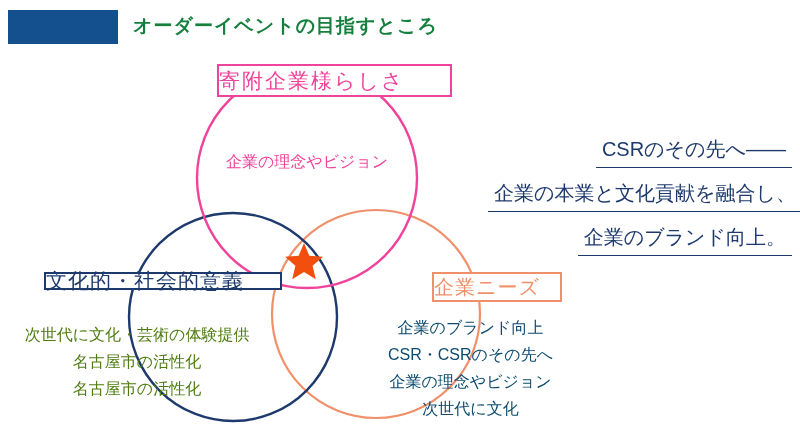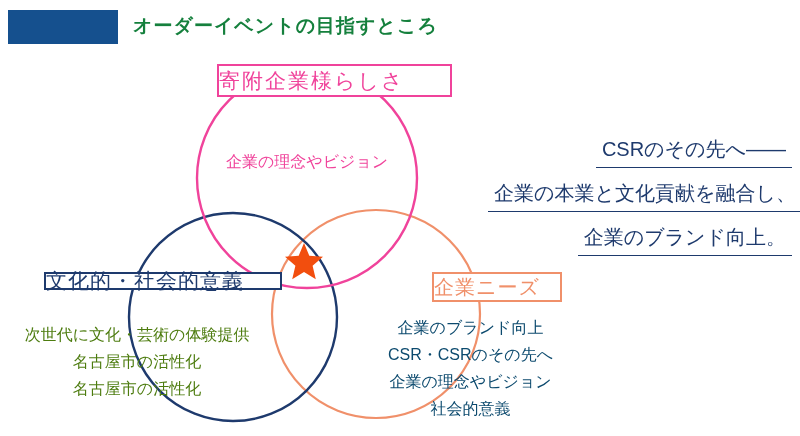--- a/index.html
+++ b/index.html
@@ -69,21 +69,21 @@
   <div class="abs items blue-items">
     <div>次世代に文化・芸術の体験提供</div>
     <div>名古屋市の活性化</div>
     <div>名古屋市の活性化</div>
   </div>
 
   <div class="abs items orange-items">
     <div>企業のブランド向上</div>
     <div>CSR・CSRのその先へ</div>
     <div>企業の理念やビジョン</div>
-    <div>社会的意義</div>
+    <div>次世代に文化</div>
   </div>
 
   <div class="abs tagline">
     <div class="line"><span>CSRのその先へ――</span></div>
     <div class="line"><span>企業の本業と文化貢献を融合し、</span></div>
     <div class="line"><span>企業のブランド向上。</span></div>
   </div>
 
 </div>
 

